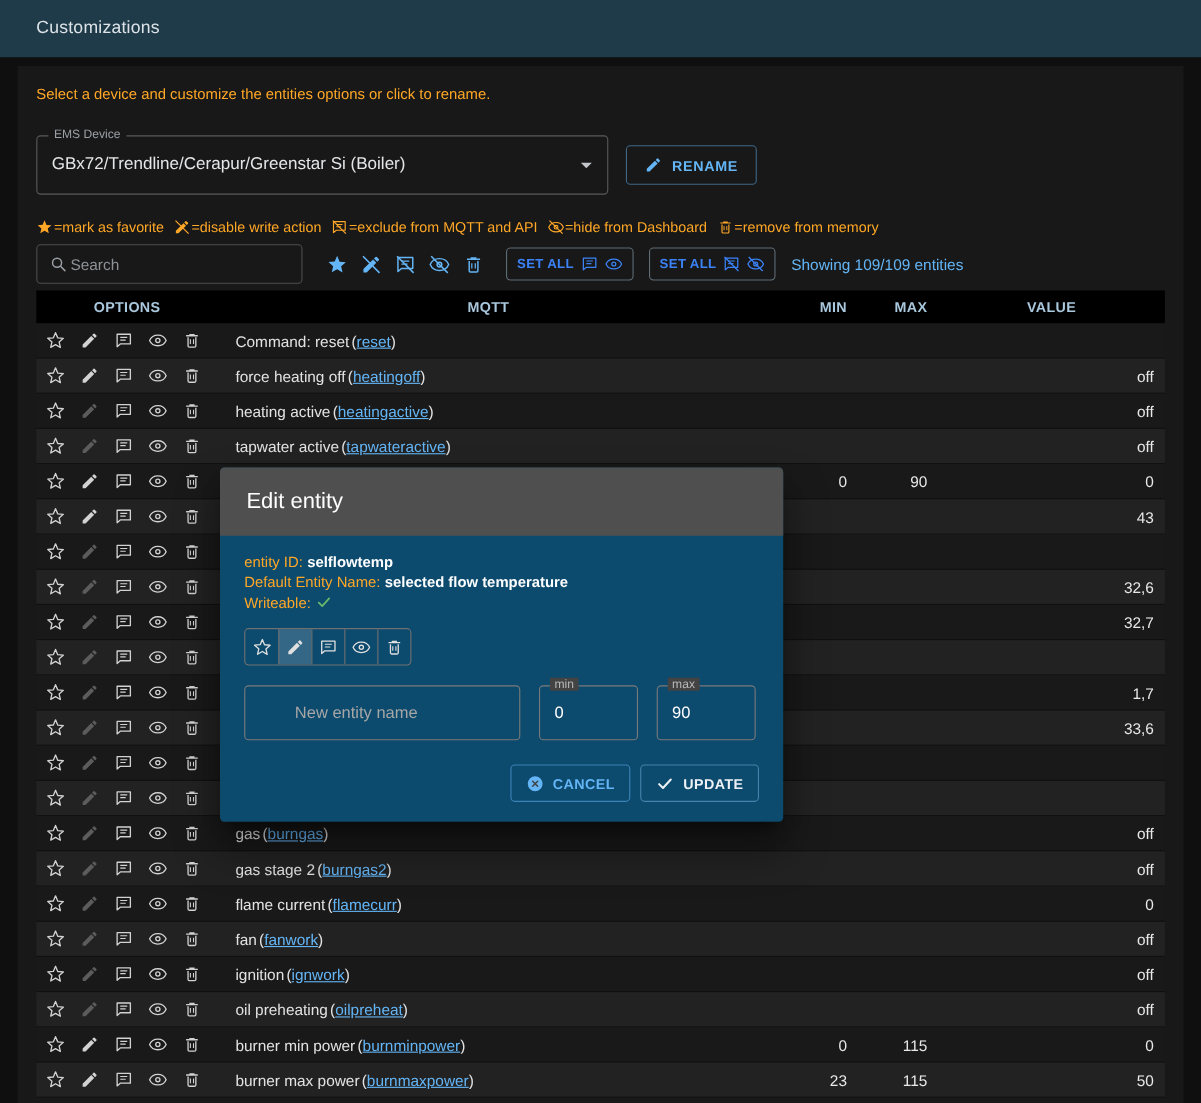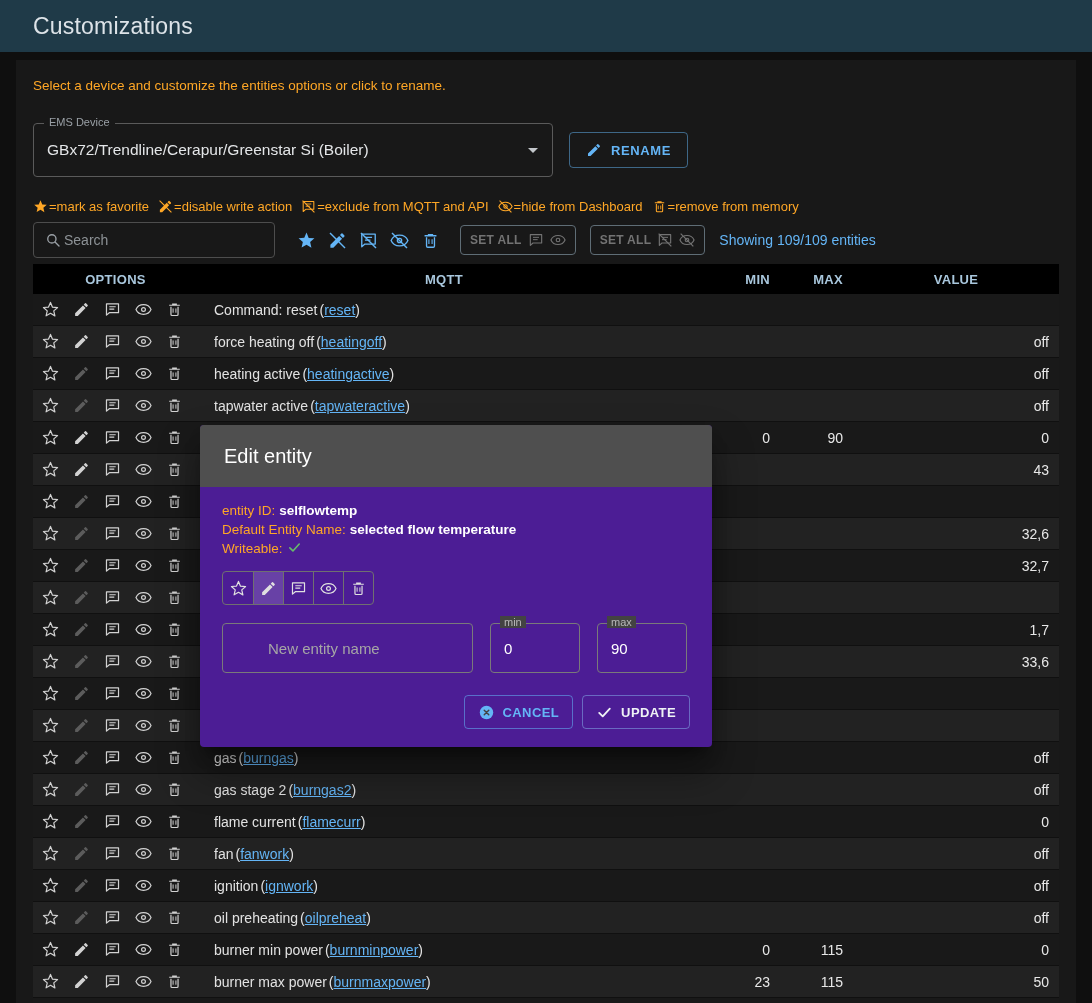--- a/index.html
+++ b/index.html
@@ -4,21 +4,21 @@
 <style>
   * { box-sizing: border-box; }
   body {
     width: 1092px; height: 1003px; margin: 0; overflow: hidden; position: relative;
     background: #0f0f0f; font-family: "Liberation Sans", sans-serif;
   }
   svg { width: 100%; height: 100%; display: block; }
 
   
   .appbar { height: 52px; background: #1f3a48; display: flex; align-items: center; padding-left: 33px; }
-  .appbar-title { color: #dde3e8; font-size: 23px; font-weight: 500; letter-spacing: .2px; }
+  .appbar-title { color: #dde3e8; font-size: 16px; font-weight: 500; letter-spacing: .2px; }
 
   
   .panel { position: absolute; left: 16px; right: 16px; top: 60px; bottom: 0;
            background: #181818; padding: 18px 17px 0; overflow: hidden; }
 
   .intro { color: #ffa726; font-size: 13.5px; margin: 0 0 30px; }
 
   
   .device-row { display: flex; align-items: center; margin-bottom: 22px; }
   .select { position: relative; width: 520px; height: 54px; border: 1px solid #5a5a5a; border-radius: 4px; cursor: pointer; }
@@ -40,21 +40,21 @@
   .search { width: 242px; height: 36px; border: 1px solid #4d4d4d; border-radius: 4px;
             display: flex; align-items: center; padding: 0 10px; gap: 0; }
   .search .sic { width: 18px; height: 18px; color: #9aa0a6; flex: none; }
   .search input { background: none; border: none; outline: none; color: #e0e0e0; font-size: 14px; width: 100%; font-family: inherit; }
   .search input::placeholder { color: #8d9296; }
   .filters { display: flex; margin-left: 16px; }
   .filter-btn { width: 31px; height: 31px; background: none; border: none; padding: 0; cursor: pointer;
                 color: #64b5f6; display: flex; align-items: center; justify-content: center; }
   .filter-btn .sic { width: 19px; height: 19px; }
   .setall-btn { margin-left: 14px; height: 30px; padding: 0 9px; background: none; cursor: pointer;
-                border: 1px solid #5f6d76; border-radius: 4px; color: #737373;
+                border: 1px solid #5f6d76; border-radius: 4px; color: #3b82f6;
                 font-size: 12px; font-weight: bold; letter-spacing: .3px; display: flex; align-items: center; gap: 6px; font-family: inherit; }
   .setall-btn .sic { width: 16px; height: 16px; }
   .entity-count { margin-left: 14px; color: #64b5f6; font-size: 14px; }
 
   
   .thead, .trow { display: grid; grid-template-columns: 165px 1fr 90px 73px 206px; align-items: center; }
   .thead { background: #000; height: 30px; color: #a9c7dd; font-size: 13px; font-weight: bold; letter-spacing: .3px; }
   .th-options, .th-name, .th-value { text-align: center; }
   .th-min, .th-max { text-align: right; padding-right: 10px; }
   .trow { height: 32px; border-bottom: 1px solid #101010; }
@@ -65,21 +65,21 @@
           color: #d2d2d2; display: flex; align-items: center; justify-content: center; }
   .ibtn .ic { width: 17px; height: 17px; }
   .ibtn.disabled { color: #5c5c5c; }
   .cell.name { font-size: 14px; color: #e2e2e2; padding-left: 16px; white-space: nowrap; overflow: hidden; }
   .paren { margin-left: 2px; }
   .lnk { color: #64b5f6; text-decoration: underline; cursor: pointer; }
   .cell.min, .cell.max, .cell.value { text-align: right; padding-right: 10px; font-size: 14px; color: #e8e8e8; }
 
   
   .dialog { position: absolute; left: 200px; top: 425px; width: 512px; z-index: 10;
-            background: #4c1d95; border-radius: 4px;
+            background: #0c4a6e; border-radius: 4px;
             box-shadow: 0 11px 15px -7px rgba(0,0,0,.5), 0 24px 38px 3px rgba(0,0,0,.35); }
   .dialog-title { background: #4f4f4f; border-radius: 4px 4px 0 0; height: 62px; padding: 0 24px;
                   display: flex; align-items: center; color: #fff; font-size: 20px; font-weight: 500; }
   .dialog-body { padding: 14px 22px 16px; }
   .info-line { font-size: 13.5px; line-height: 19px; color: #ffa726; }
   .olabel { margin-right: 4px; }
   .ival { color: #fff; font-weight: bold; }
   .wcheck { display: inline-block; width: 15px; height: 15px; color: #66bb6a; vertical-align: -2px; }
   .toggle-group { display: inline-flex; border: 1px solid #707070; border-radius: 4px; margin-top: 13px; overflow: hidden; }
   .tgl { width: 30px; height: 32px; background: none; border: none; border-left: 1px solid #707070; padding: 0; cursor: pointer;

